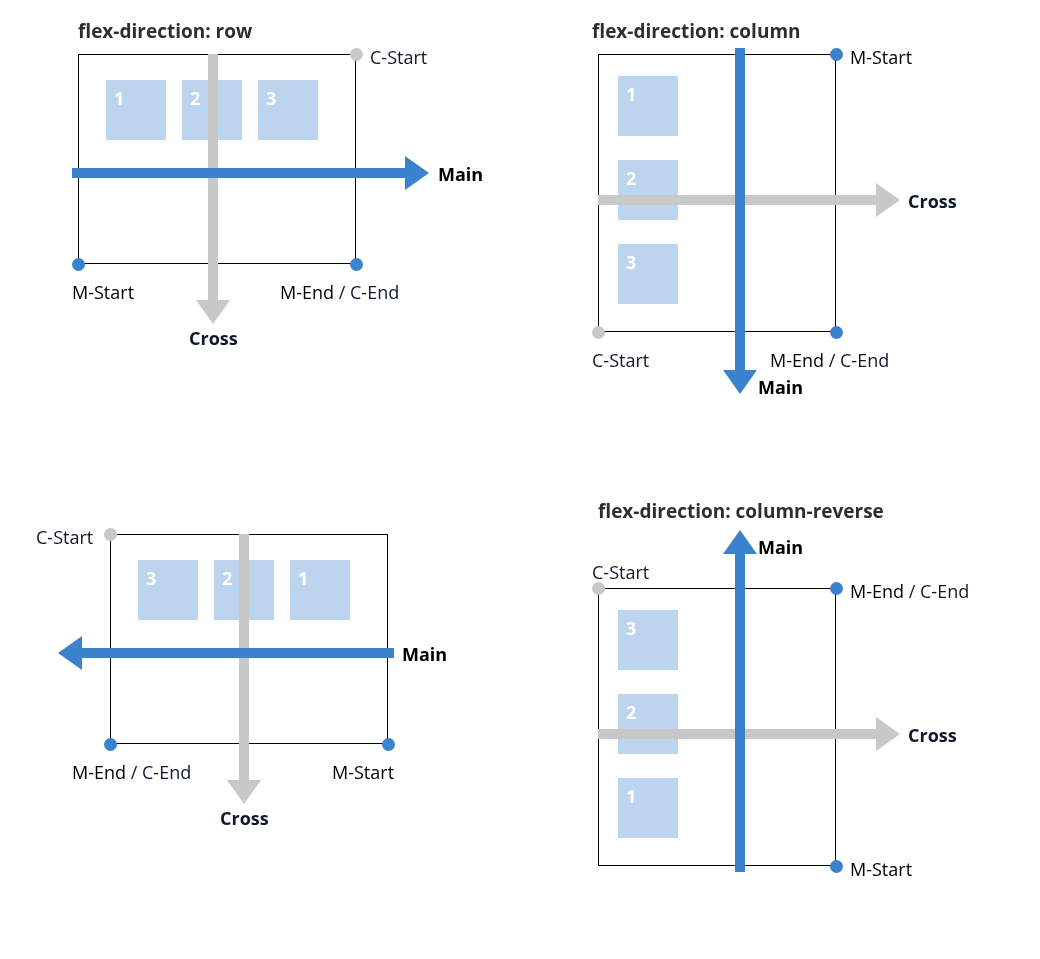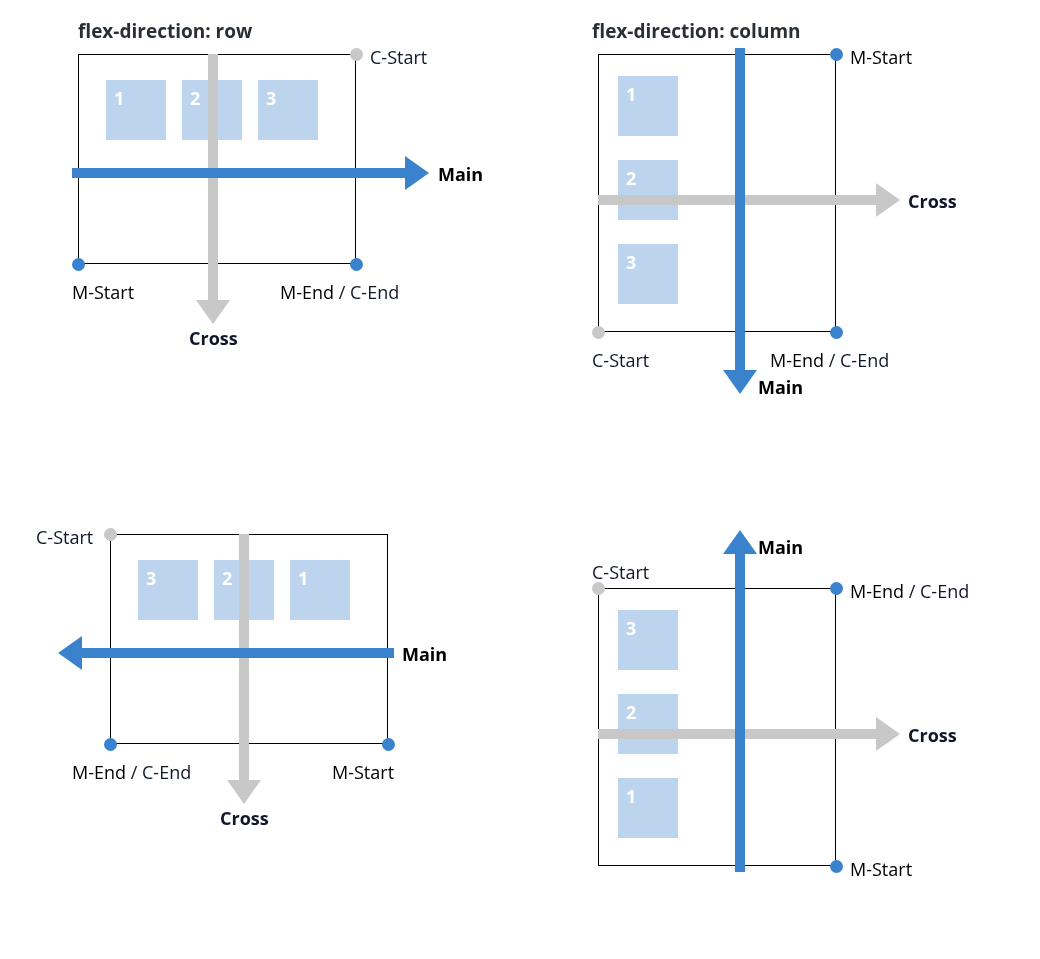--- a/index.html
+++ b/index.html
@@ -108,20 +108,21 @@
   <div class="label grey-text" style="left:36px; top:45px;">C-Start</div>
   <div class="label bold blue-text" style="left:402px; top:162px;">Main</div>
   <div class="label" style="left:72px; top:280px;">
     <span class="blue-text">M-End</span><span class="grey-text"> / </span><span class="grey-text">C-End</span>
   </div>
   <div class="label blue-text" style="left:332px; top:280px;">M-Start</div>
   <div class="label bold grey-text" style="left:220px; top:326px;">Cross</div>
 </div>
 
 <div class="panel">
+  <div class="heading" style="left:78px; top:18px;">flex-direction: column-reverse</div>
   <div class="box" style="left:78px; top:108px; width:238px; height:278px;"></div>
   <div class="item" style="left:98px; top:130px; width:60px; height:60px;">3</div>
   <div class="item" style="left:98px; top:214px; width:60px; height:60px;">2</div>
   <div class="item" style="left:98px; top:298px; width:60px; height:60px;">1</div>
 
   <div class="cross-arrow" style="left:78px; top:249px; width:285px; height:10px;"></div>
   <svg style="position:absolute; left:356px; top:237px;" width="24" height="34">
         <polygon points="24,17 0,0 0,34" fill="#c8c8c8"></polygon>
       </svg>
 

